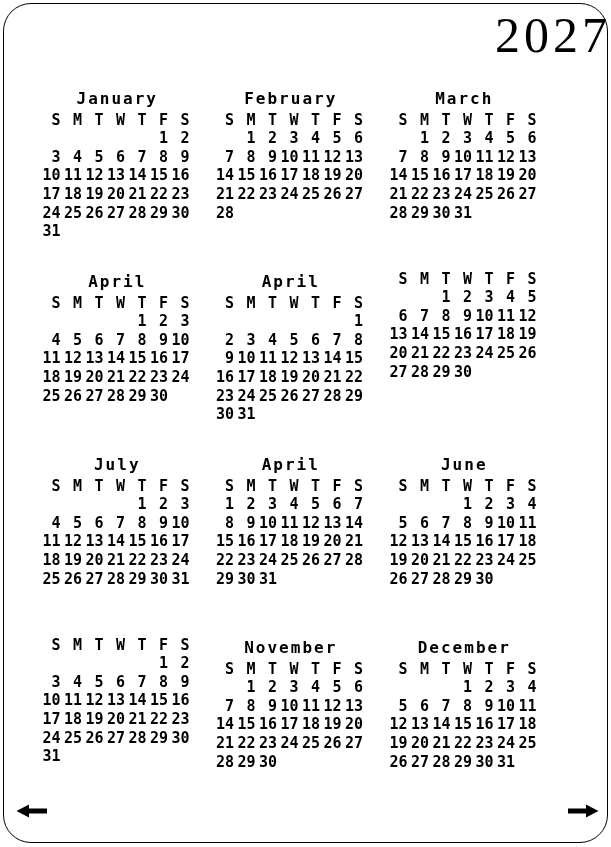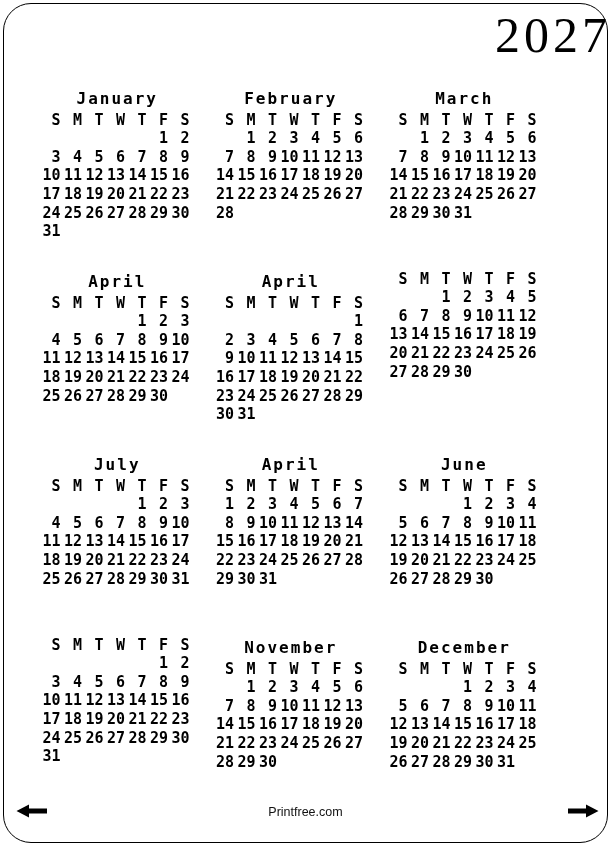--- a/index.html
+++ b/index.html
@@ -886,20 +886,19 @@
         </div>
       </div>
     </div>
 
   <button class="nav-arrow left">
     <svg width="32" height="14" viewBox="0 0 32 14" xmlns="http://www.w3.org/2000/svg">
       <path d="M31 4.5 H13 V0.5 L0.5 7 L13 13.5 V9.5 H31 Z" fill="#000000"></path>
     </svg>
   </button>
 
-  <div class="footer-brand">Printfree.com</div>
 
   <button class="nav-arrow right">
     <svg width="32" height="14" viewBox="0 0 32 14" xmlns="http://www.w3.org/2000/svg">
       <path d="M1 4.5 H19 V0.5 L31.5 7 L19 13.5 V9.5 H1 Z" fill="#000000"></path>
     </svg>
   </button>
 </div>
 
 </body></html>

